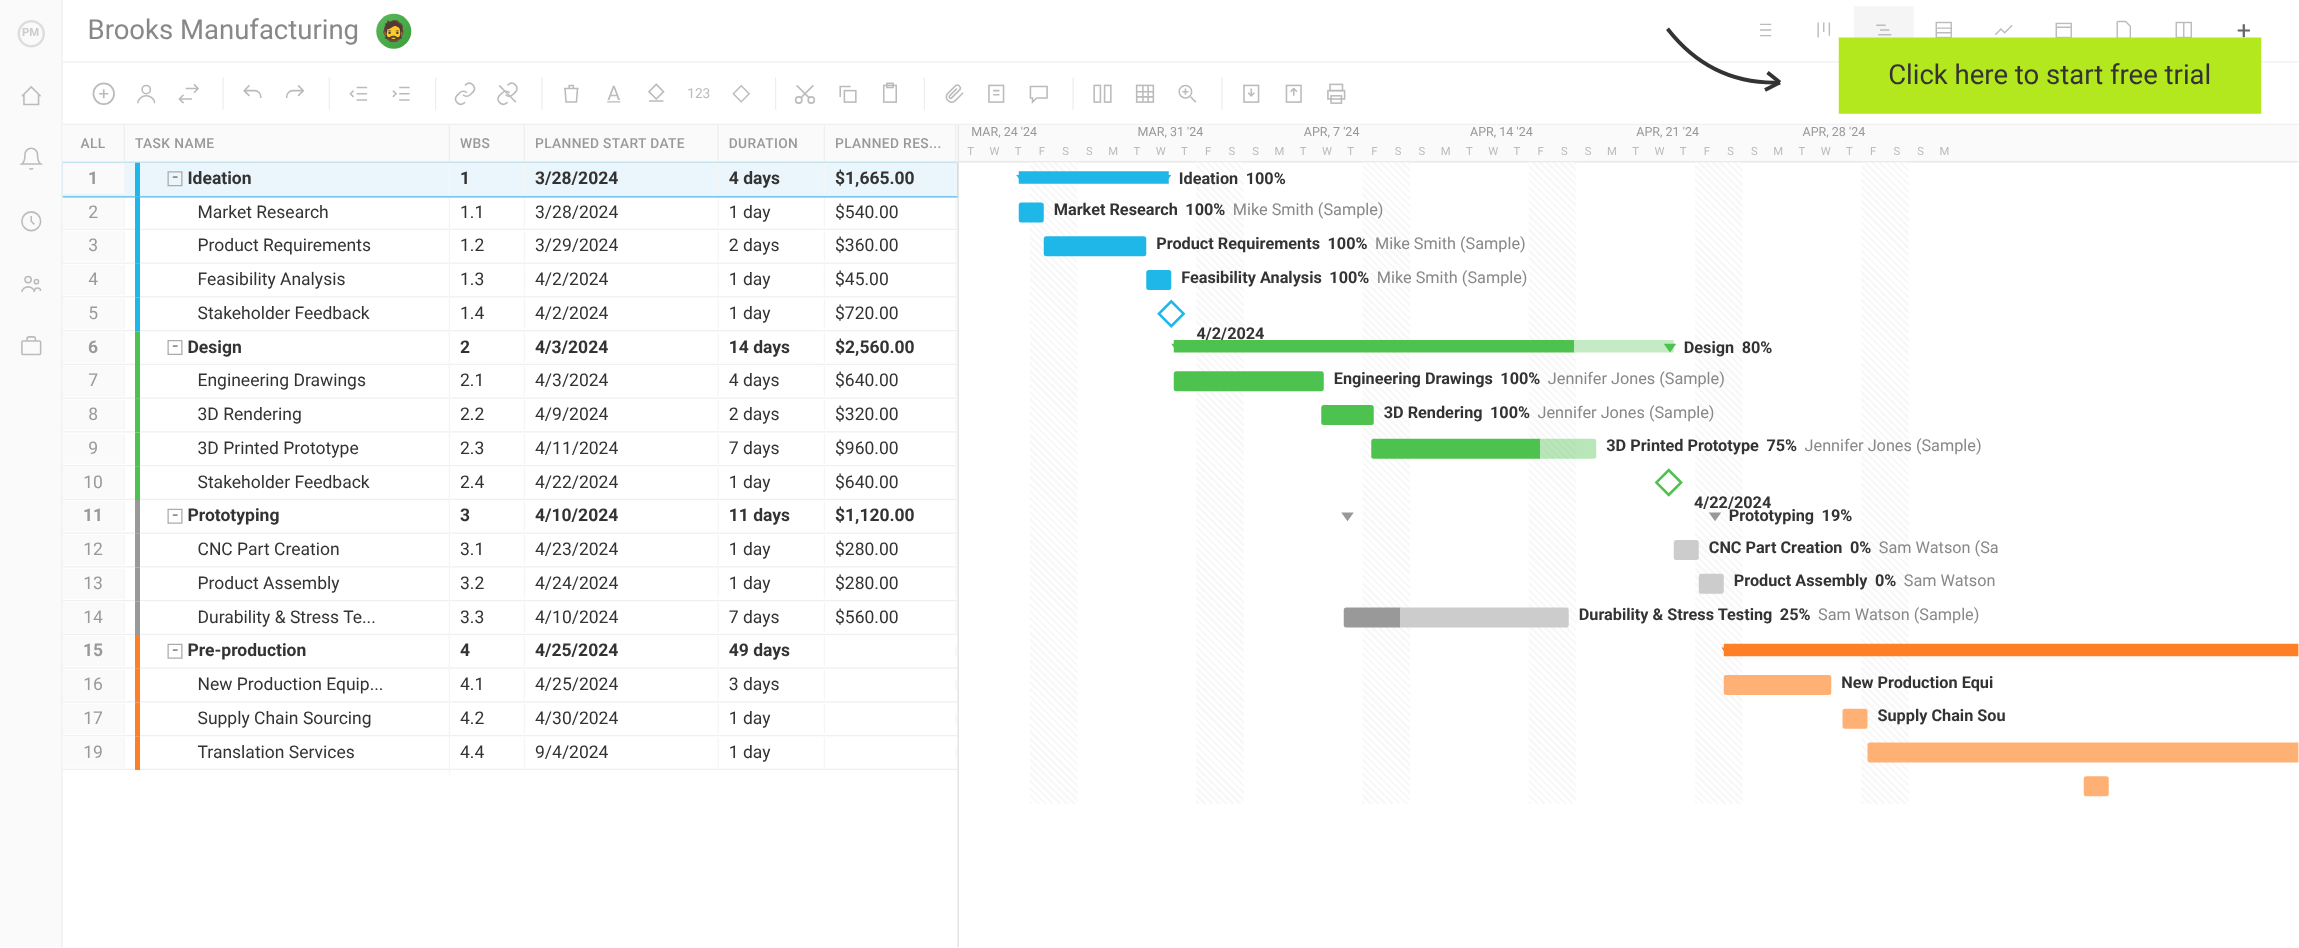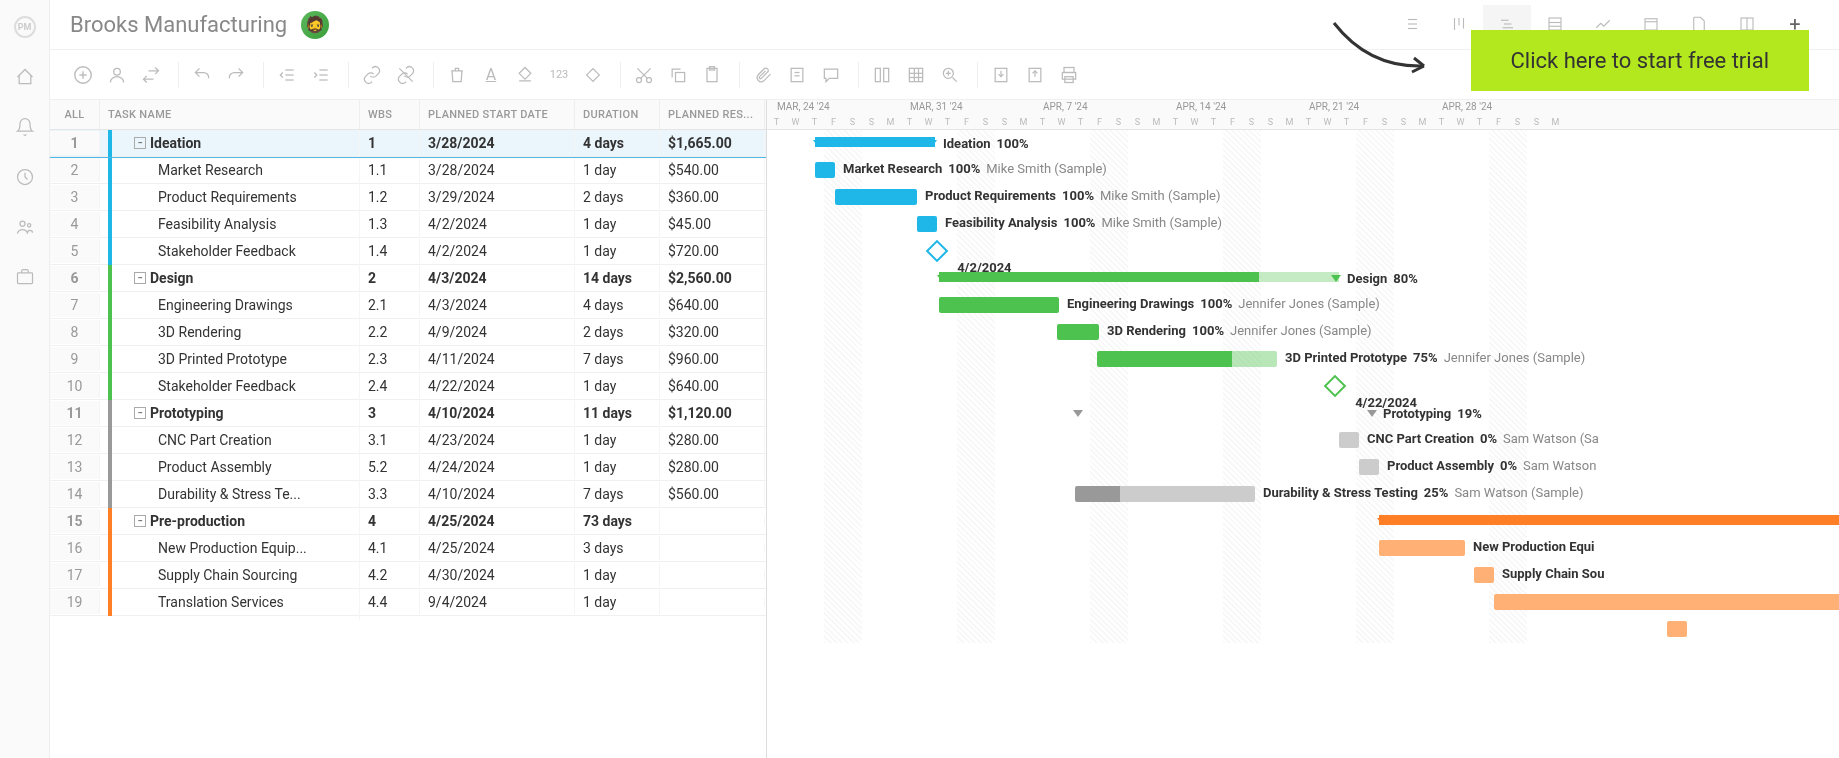--- a/index.html
+++ b/index.html
@@ -510,21 +510,21 @@
             </div>
             <div class="row">
     <div class="cell col-num">13</div>
     <div class="cell col-task">
       <div class="color-bar" style="background:#999"></div>
       <span class="indent2" style="display:flex;align-items:center;">
 
         <span>Product Assembly</span>
       </span>
     </div>
-    <div class="cell col-wbs">5.2</div>
+    <div class="cell col-wbs">3.2</div>
     <div class="cell col-start">4/24/2024</div>
     <div class="cell col-dur">1 day</div>
     <div class="cell col-res">$280.00</div>
             </div>
             <div class="row">
     <div class="cell col-num">14</div>
     <div class="cell col-task">
       <div class="color-bar" style="background:#999"></div>
       <span class="indent2" style="display:flex;align-items:center;">
 
@@ -540,21 +540,21 @@
     <div class="cell col-num">15</div>
     <div class="cell col-task">
       <div class="color-bar" style="background:#ff7f27"></div>
       <span class="indent1" style="display:flex;align-items:center;">
         <span class="collapse-icon">−</span>
         <span>Pre-production</span>
       </span>
     </div>
     <div class="cell col-wbs">4</div>
     <div class="cell col-start">4/25/2024</div>
-    <div class="cell col-dur">73 days</div>
+    <div class="cell col-dur">49 days</div>
     <div class="cell col-res"></div>
             </div>
             <div class="row">
     <div class="cell col-num">16</div>
     <div class="cell col-task">
       <div class="color-bar" style="background:#ff7f27"></div>
       <span class="indent2" style="display:flex;align-items:flex-start;">
 
         <span>New Production Equip...</span>
       </span>

